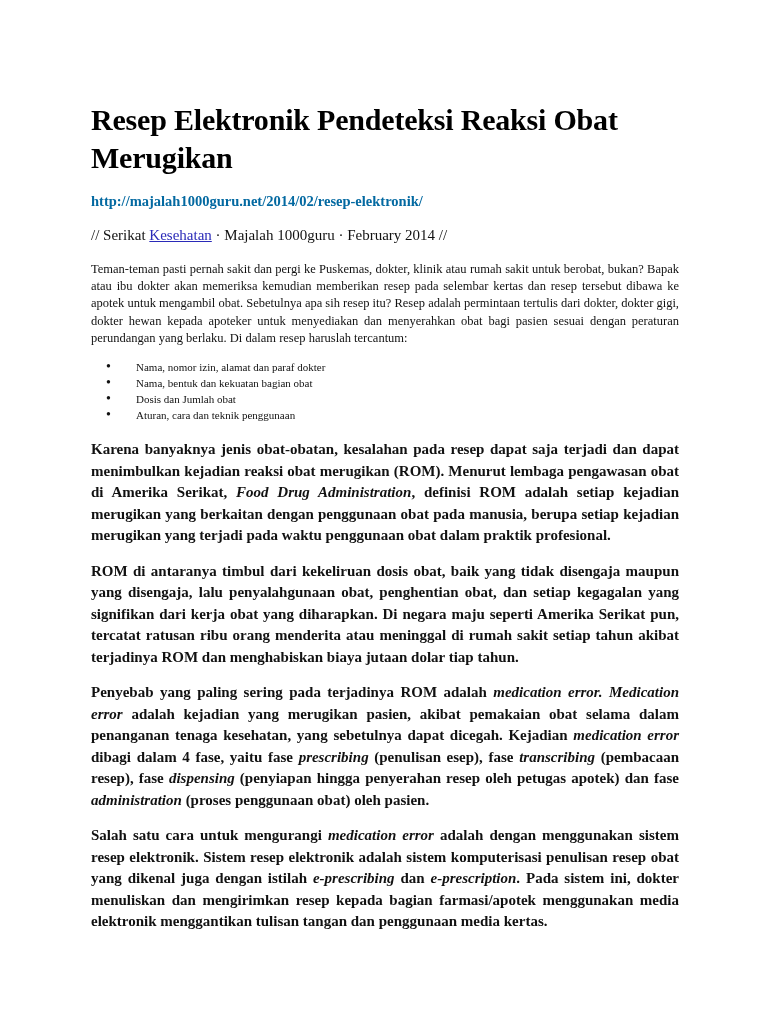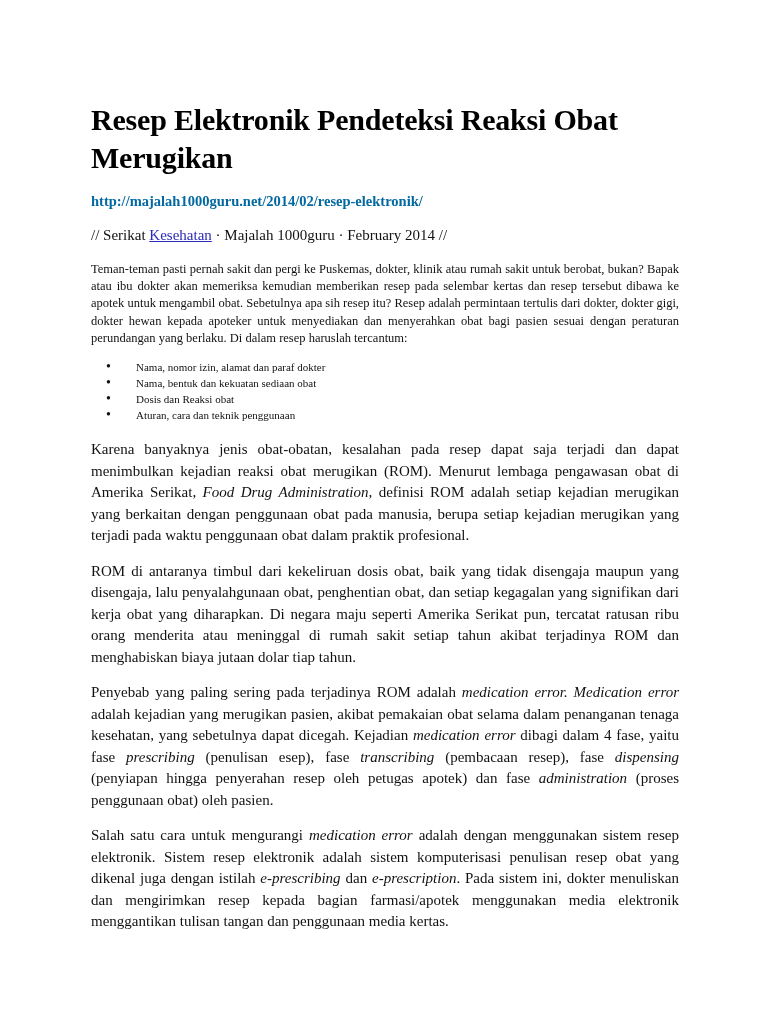--- a/index.html
+++ b/index.html
@@ -70,39 +70,40 @@
       content: "\2022";
       position: absolute;
       left: -30px;
       font-size: 14px;
     }
     p.body {
       font-size: 15px;
       line-height: 21.5px;
       text-align: justify;
       margin: 0 0 14px 0;
+      font-weight: bold;
     }
     em { font-style: italic; }
   </style>
 </head>
 <body>
 
 <div class="page">
   <h1>Resep Elektronik Pendeteksi Reaksi Obat Merugikan</h1>
 
   <div class="source-url">http://majalah1000guru.net/2014/02/resep-elektronik/</div>
 
   <div class="byline"><span>// Serikat </span><a href="#">Kesehatan</a><span> · Majalah 1000guru · February 2014 //</span></div>
 
   <p class="intro">Teman-teman pasti pernah sakit dan pergi ke Puskemas, dokter, klinik atau rumah sakit untuk berobat, bukan? Bapak atau ibu dokter akan memeriksa kemudian memberikan resep pada selembar kertas dan resep tersebut dibawa ke apotek untuk mengambil obat. Sebetulnya apa sih resep itu? Resep adalah permintaan tertulis dari dokter, dokter gigi, dokter hewan kepada apoteker untuk menyediakan dan menyerahkan obat bagi pasien sesuai dengan peraturan perundangan yang berlaku. Di dalam resep haruslah tercantum:</p>
 
   <ul class="req-list">
     <li>Nama, nomor izin, alamat dan paraf dokter</li>
-    <li>Nama, bentuk dan kekuatan sediaan obat</li>
-    <li>Dosis dan Reaksi obat</li>
+    <li>Nama, bentuk dan kekuatan bagian obat</li>
+    <li>Dosis dan Jumlah obat</li>
     <li>Aturan, cara dan teknik penggunaan</li>
   </ul>
 
   <p class="body"><span>Karena banyaknya jenis obat-obatan, kesalahan pada resep dapat saja terjadi dan dapat menimbulkan kejadian reaksi obat merugikan (ROM). Menurut lembaga pengawasan obat di Amerika Serikat, </span><em>Food Drug Administration</em><span>, definisi ROM adalah setiap kejadian merugikan yang berkaitan dengan penggunaan obat pada manusia, berupa setiap kejadian merugikan yang terjadi pada waktu penggunaan obat dalam praktik profesional.</span></p>
 
   <p class="body">ROM di antaranya timbul dari kekeliruan dosis obat, baik yang tidak disengaja maupun yang disengaja, lalu penyalahgunaan obat, penghentian obat, dan setiap kegagalan yang signifikan dari kerja obat yang diharapkan. Di negara maju seperti Amerika Serikat pun, tercatat ratusan ribu orang menderita atau meninggal di rumah sakit setiap tahun akibat terjadinya ROM dan menghabiskan biaya jutaan dolar tiap tahun.</p>
 
   <p class="body"><span>Penyebab yang paling sering pada terjadinya ROM adalah </span><em>medication error. Medication error</em><span> adalah kejadian yang merugikan pasien, akibat pemakaian obat selama dalam penanganan tenaga kesehatan, yang sebetulnya dapat dicegah. Kejadian </span><em>medication error</em><span> dibagi dalam 4 fase, yaitu fase </span><em>prescribing</em><span> (penulisan  esep), fase </span><em>transcribing</em><span> (pembacaan resep), fase </span><em>dispensing</em><span> (penyiapan hingga penyerahan resep oleh petugas apotek) dan fase </span><em>administration</em><span> (proses penggunaan obat) oleh pasien.</span></p>
 
   <p class="body"><span>Salah satu cara untuk mengurangi </span><em>medication error</em><span> adalah dengan menggunakan sistem resep elektronik. Sistem resep elektronik adalah sistem komputerisasi penulisan resep obat yang dikenal juga dengan istilah </span><em>e-prescribing</em><span> dan </span><em>e-prescription</em><span>. Pada sistem ini, dokter menuliskan dan mengirimkan resep kepada bagian farmasi/apotek menggunakan media elektronik menggantikan tulisan tangan dan penggunaan media kertas.</span></p>

